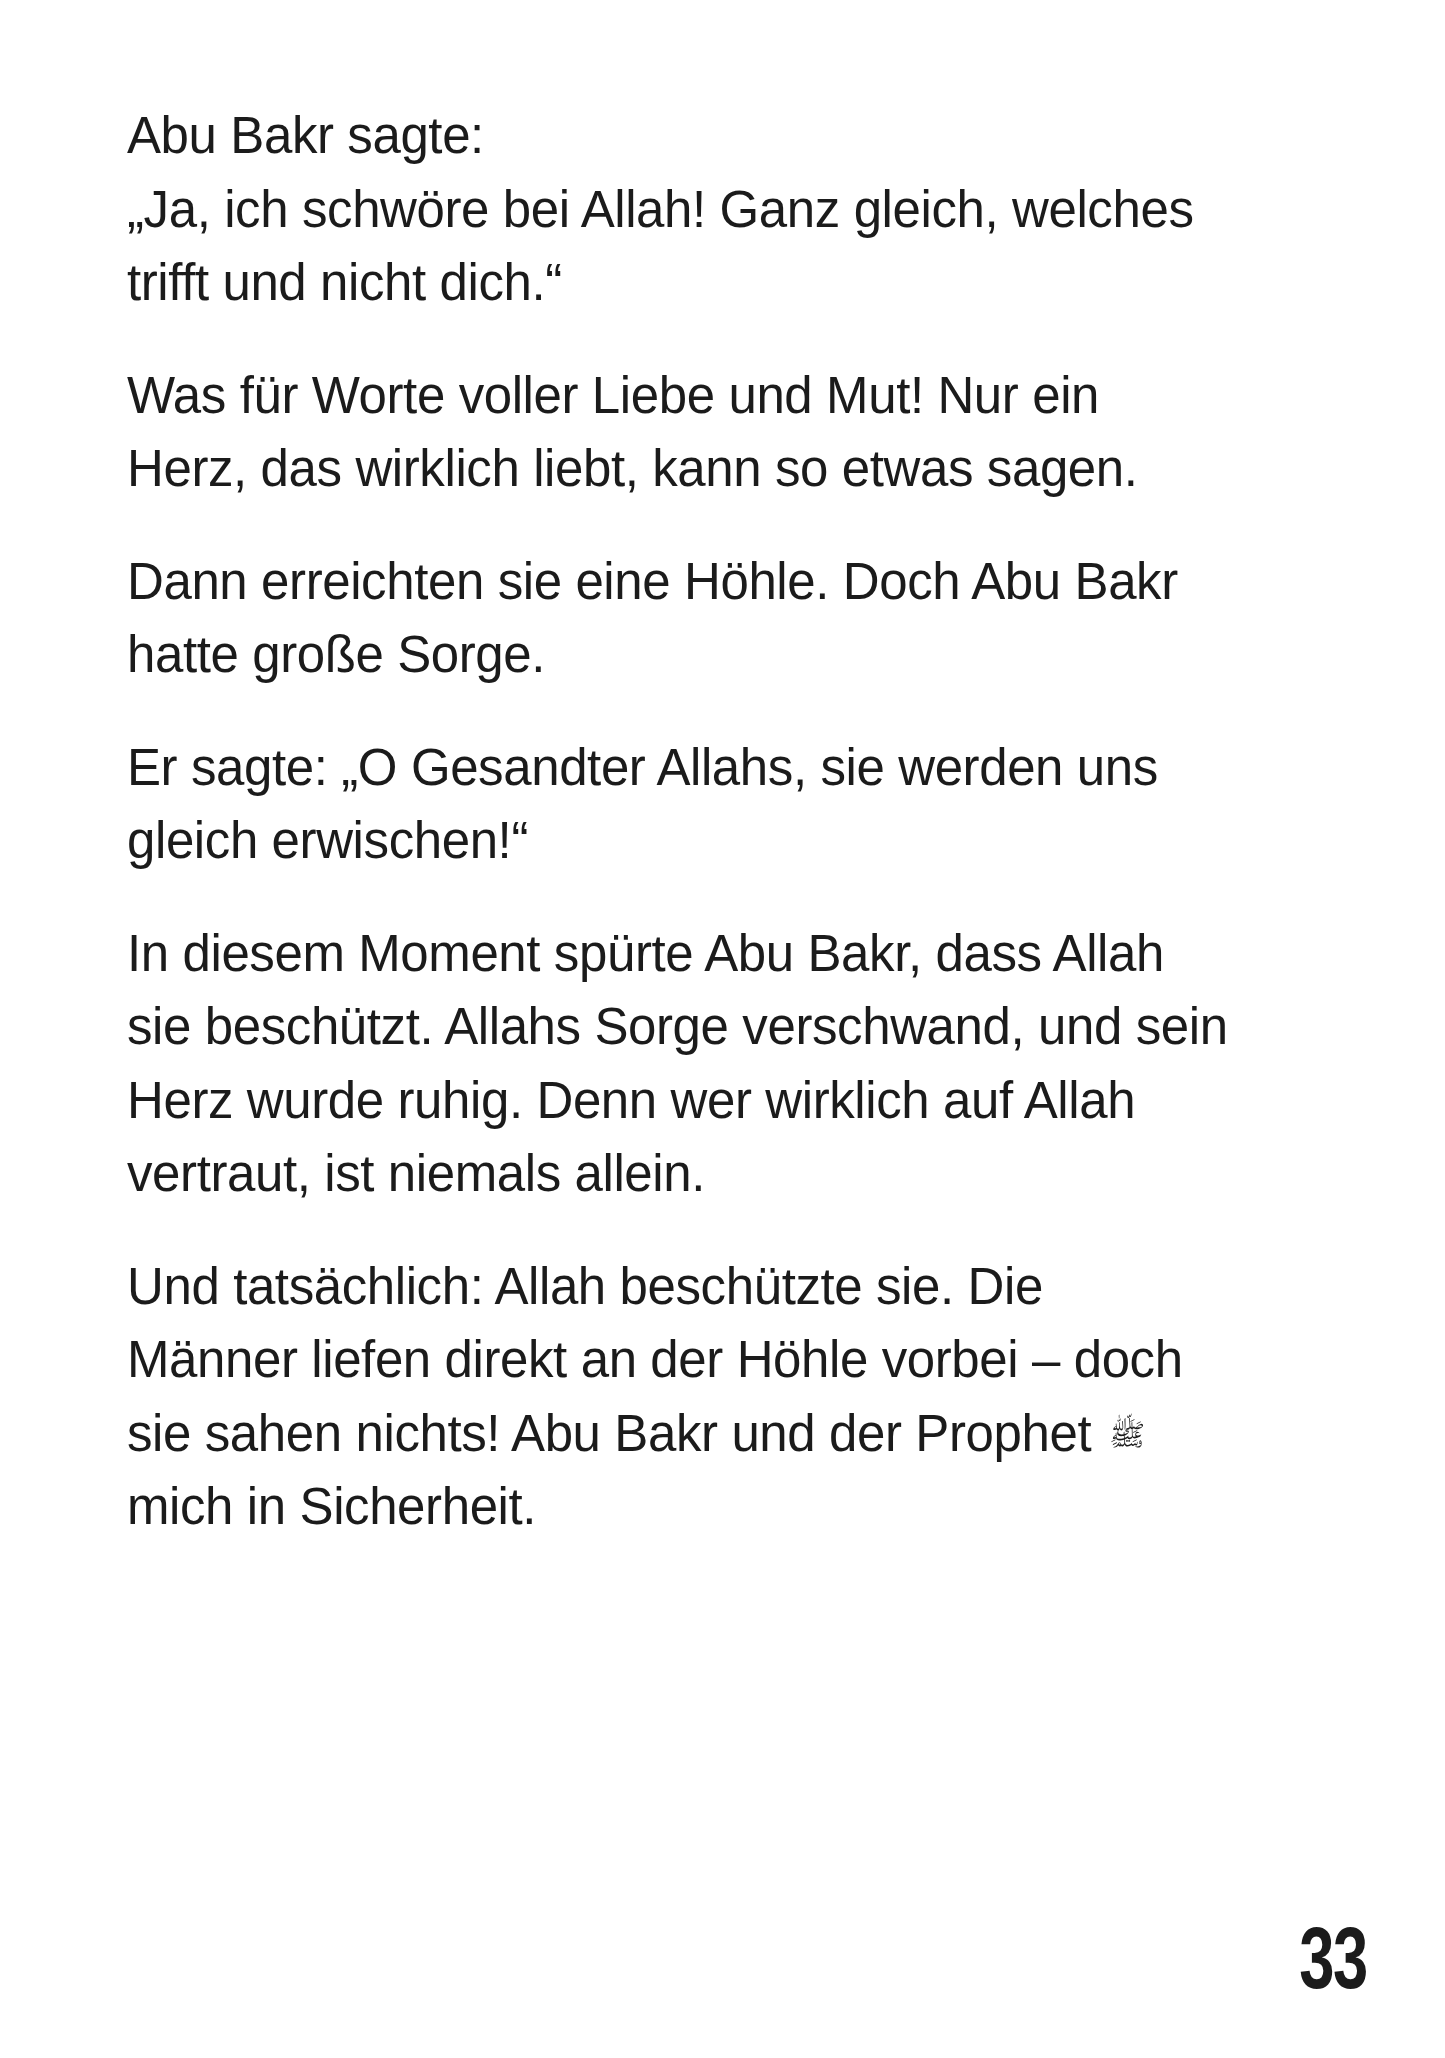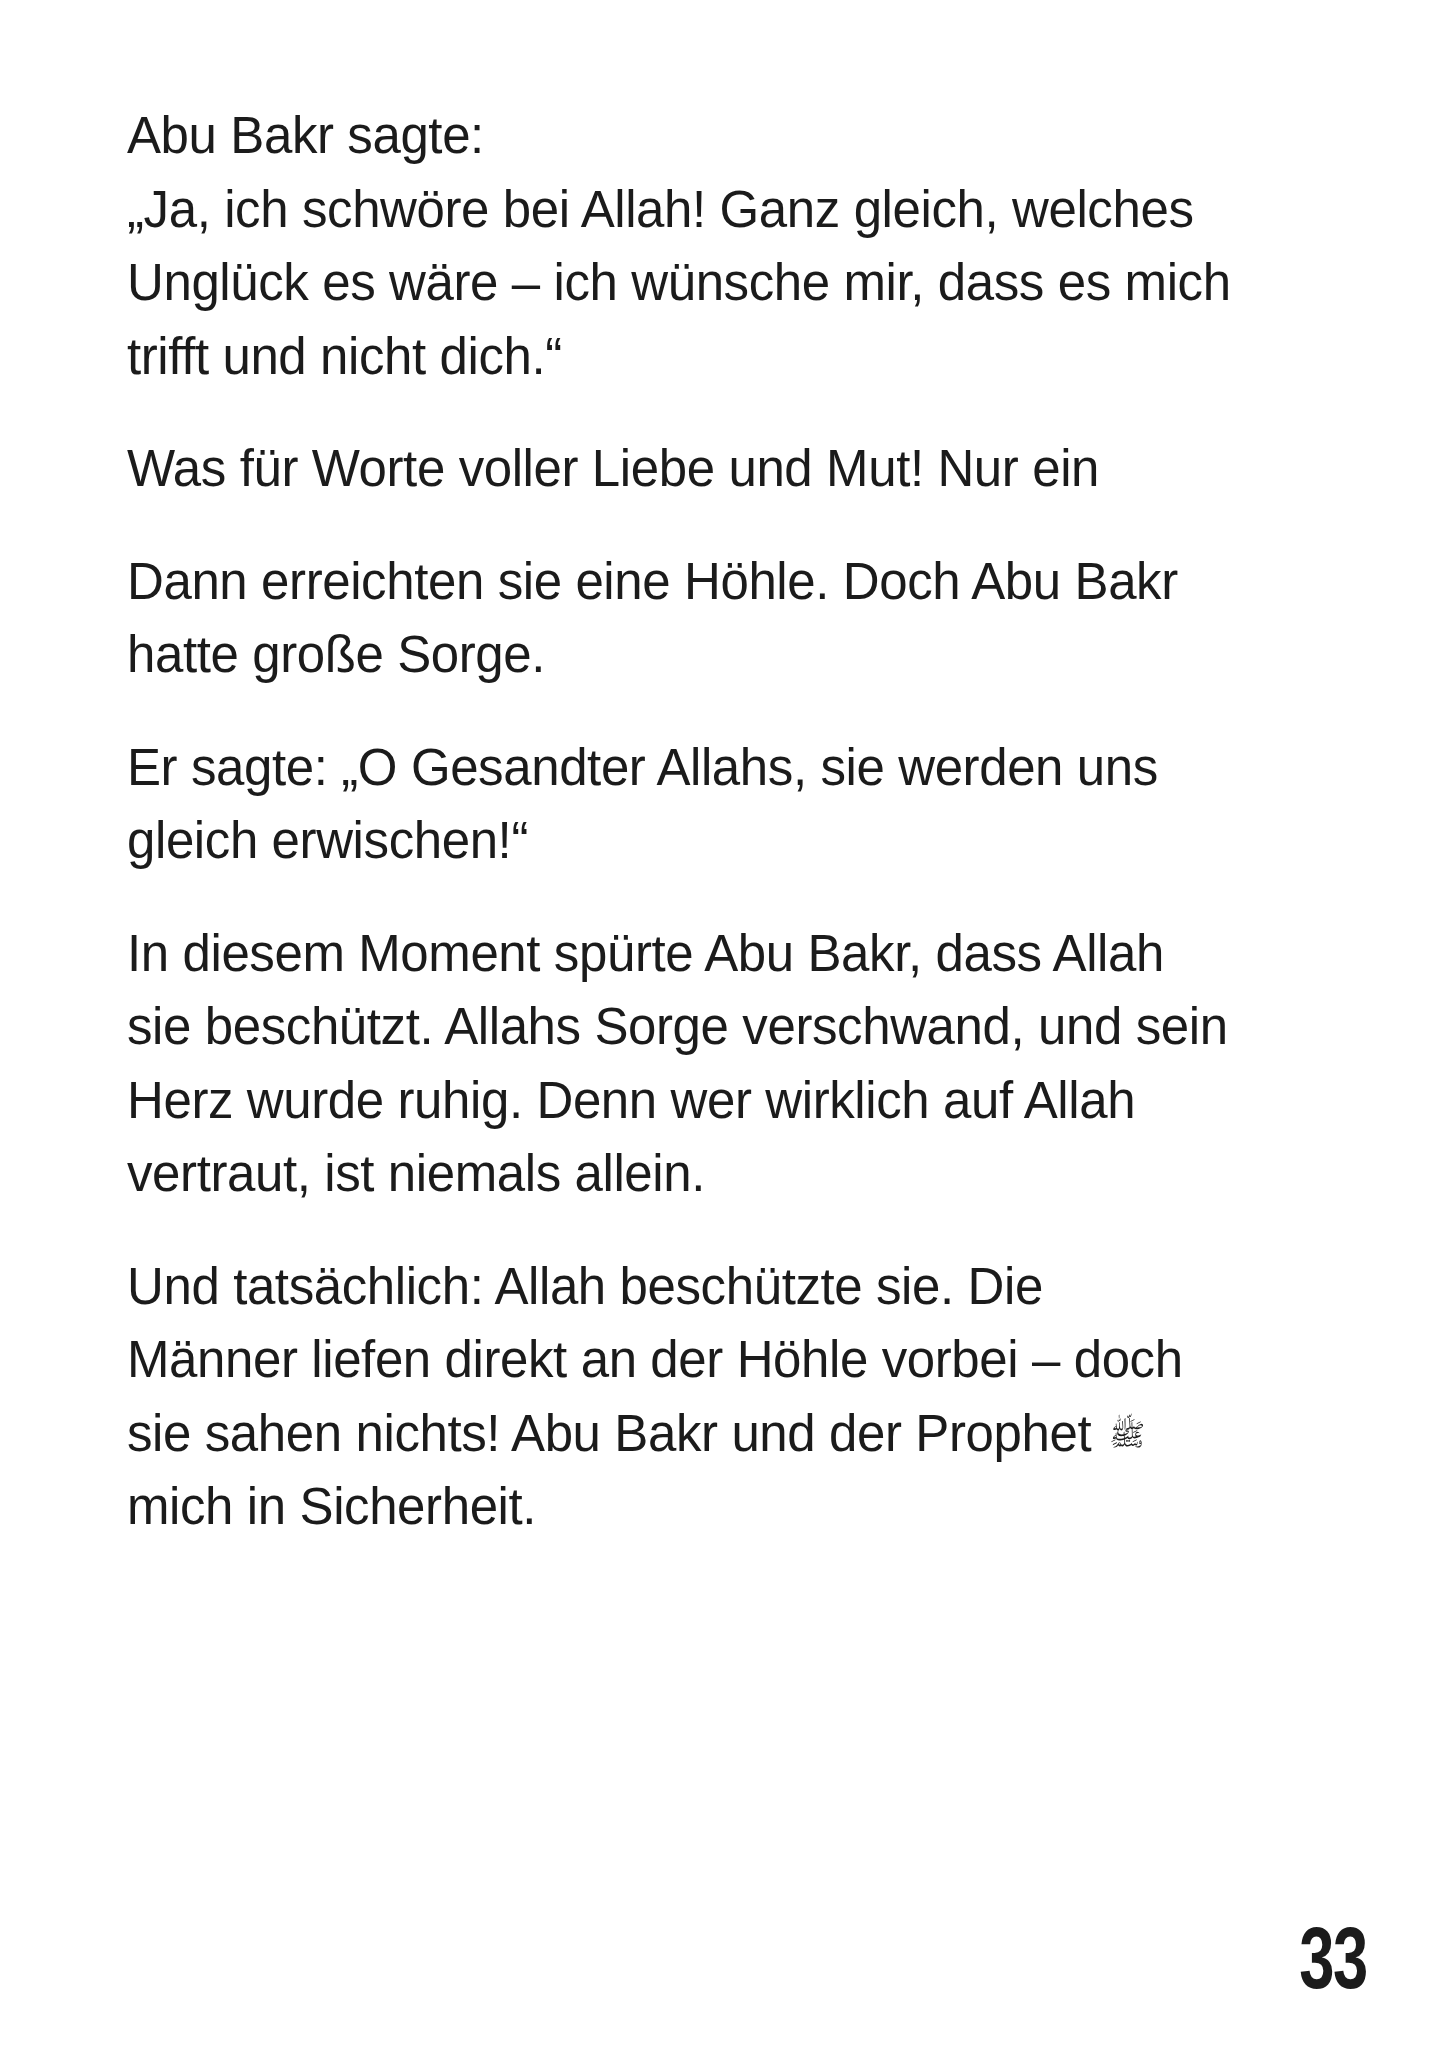--- a/index.html
+++ b/index.html
@@ -54,26 +54,26 @@
     }
   </style>
 </head>
 <body>
 
 <div class="page-body">
 
   <p class="para">
     <span class="line">Abu Bakr sagte:</span>
     <span class="line">„Ja, ich schwöre bei Allah! Ganz gleich, welches</span>
-    <span class="line">Unglück es wäre – ich wünsche mir, dass es mich</span>
     <span class="line">trifft und nicht dich.“</span>
   </p>
 
   <p class="para">
     <span class="line">Was für Worte voller Liebe und Mut! Nur ein</span>
+    <span class="line">Herz, das wirklich liebt, kann so etwas sagen.</span>
   </p>
 
   <p class="para">
     <span class="line">Dann erreichten sie eine Höhle. Doch Abu Bakr</span>
     <span class="line">hatte große Sorge.</span>
   </p>
 
   <p class="para">
     <span class="line">Er sagte: „O Gesandter Allahs, sie werden uns</span>
     <span class="line">gleich erwischen!“</span>

